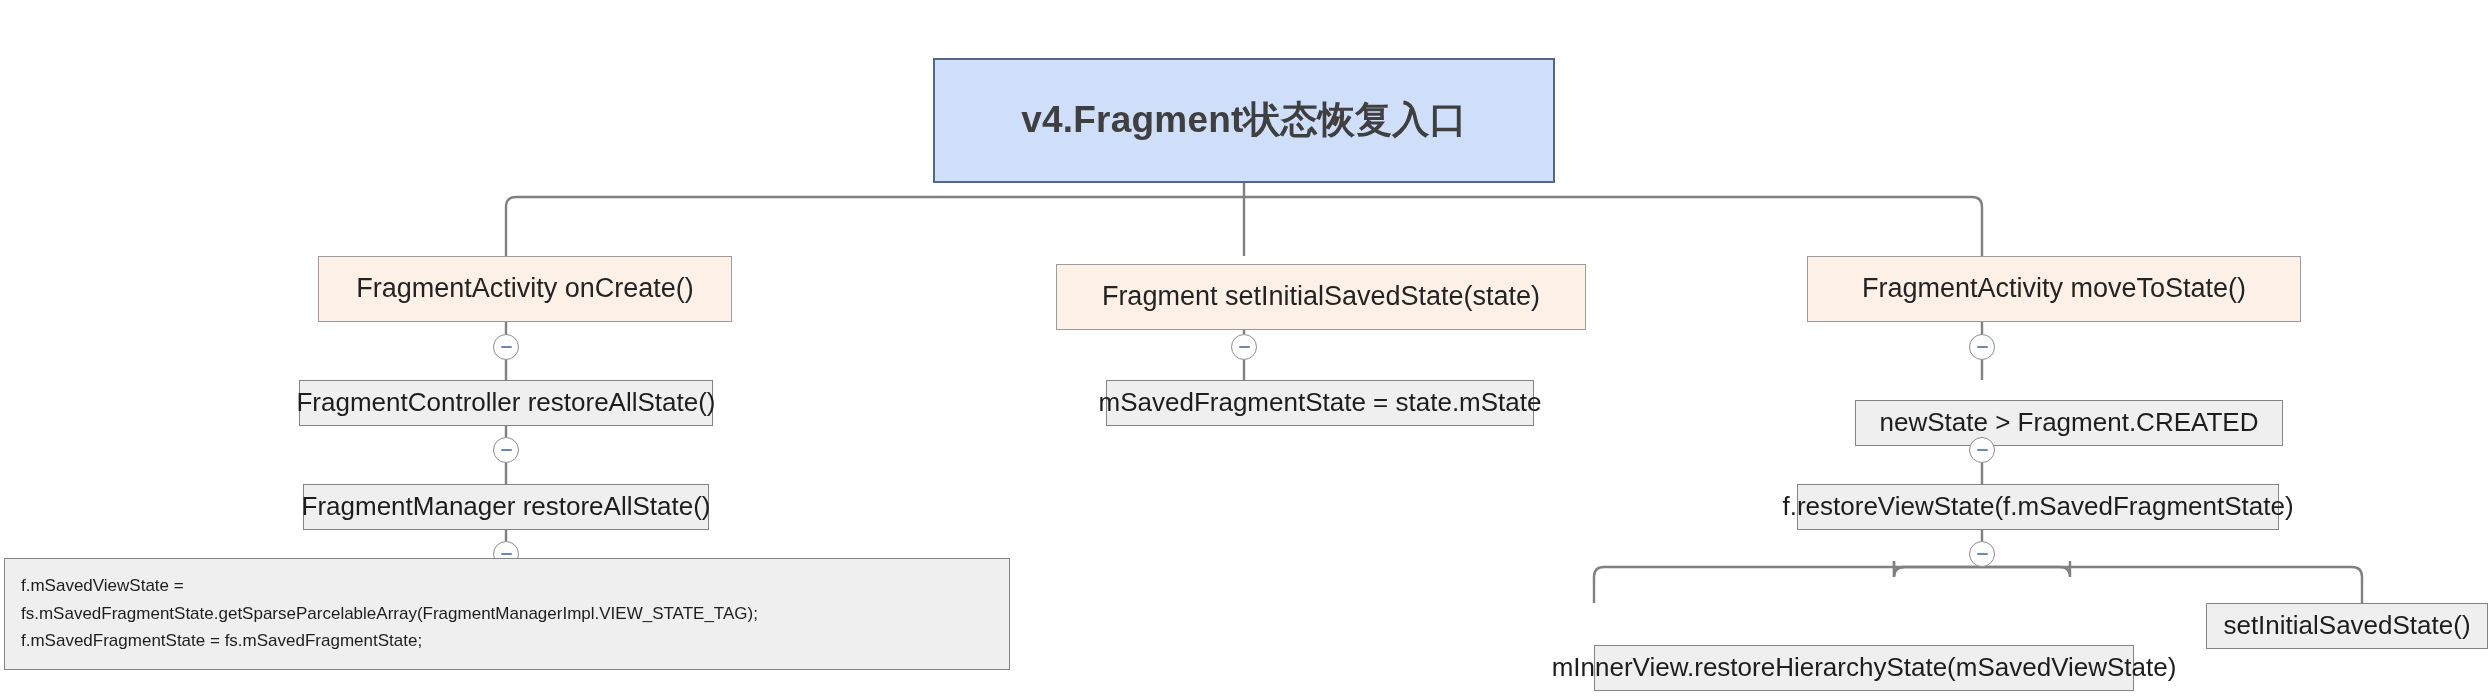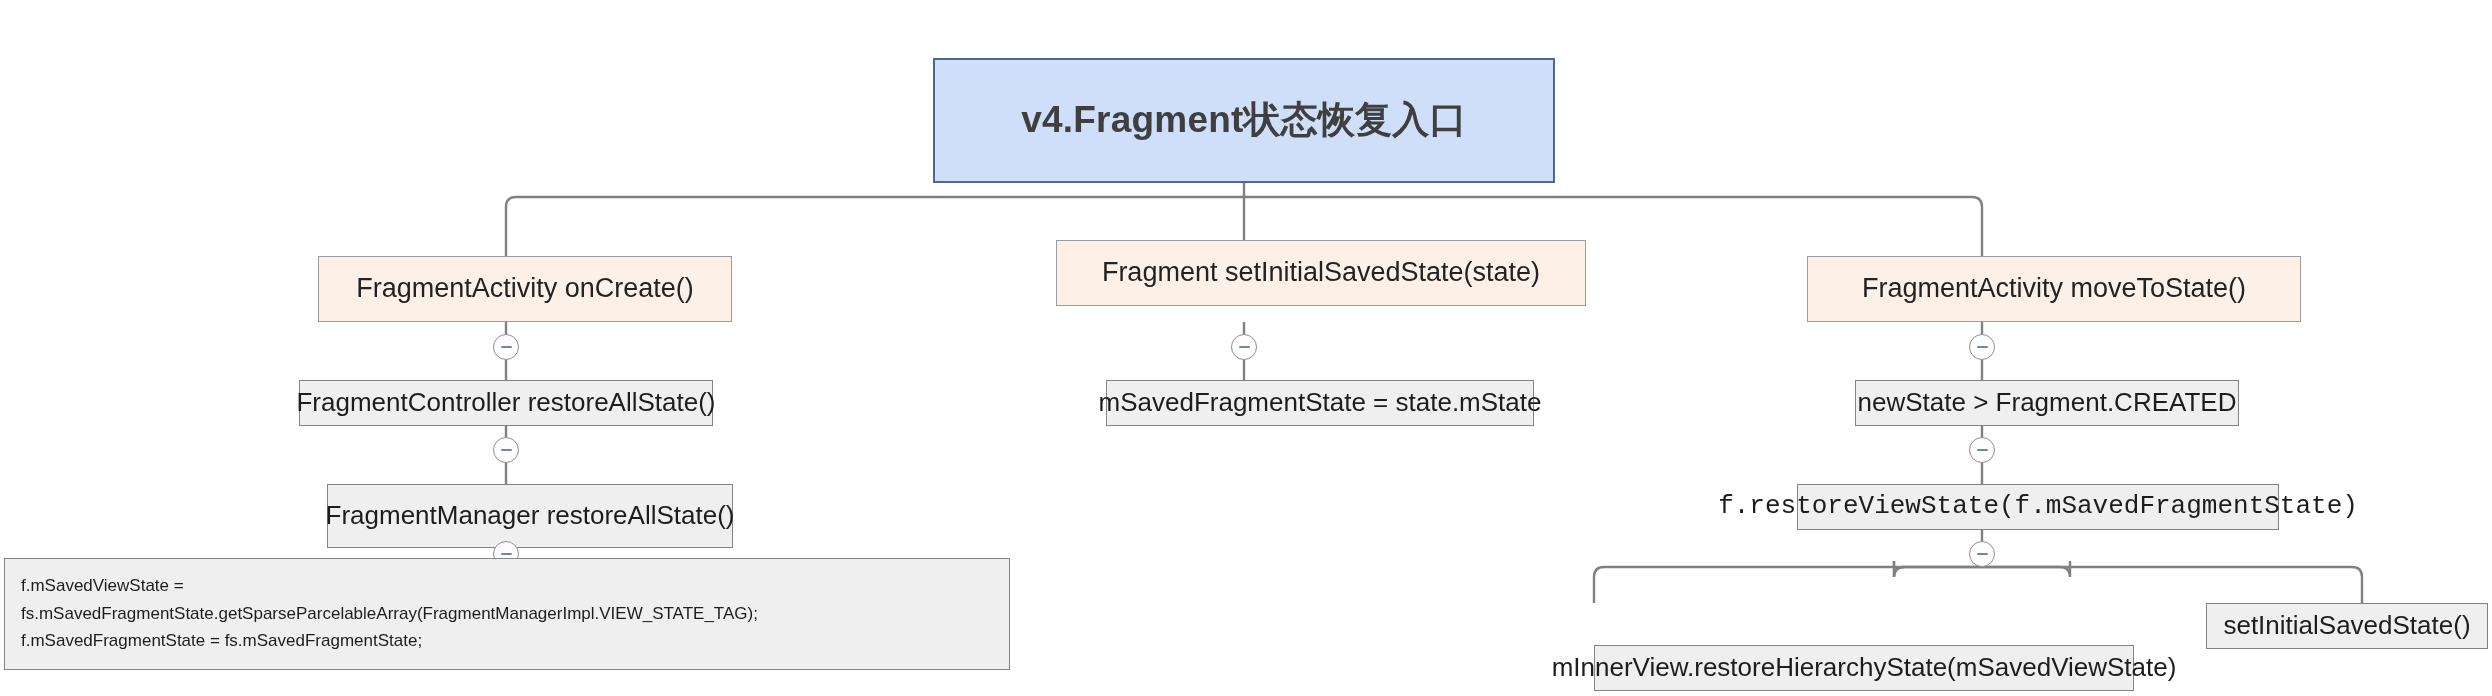--- a/index.html
+++ b/index.html
@@ -134,53 +134,53 @@
   <div class="toggle" style="left:493px; top:334px;">
     <span class="minus"></span>
   </div>
 
   <div class="node step" style="left:299px; top:380px; width:414px; height:46px;">FragmentController restoreAllState()</div>
 
   <div class="toggle" style="left:493px; top:437px;">
     <span class="minus"></span>
   </div>
 
-  <div class="node step" style="left:303px; top:484px; width:406px; height:64px;margin-left:24px;">FragmentManager restoreAllState()</div>
+  <div class="node step" style="left:303px; top:484px; width:406px; height:46px;">FragmentManager restoreAllState()</div>
 
   <div class="toggle" style="left:493px; top:541px;">
     <span class="minus"></span>
   </div>
 
   <div class="node code" style="left:4px; top:558px; width:1006px; height:112px;">
     <div class="code-line">f.mSavedViewState =</div>
     <div class="code-line">fs.mSavedFragmentState.getSparseParcelableArray(FragmentManagerImpl.VIEW_STATE_TAG);</div>
     <div class="code-line">f.mSavedFragmentState = fs.mSavedFragmentState;</div>
   </div>
 
-  <div class="node branch" style="left:1037px; top:240px; width:530px; height:66px;">Fragment setInitialSavedState(state)</div>
+  <div class="node branch" style="left:1037px; top:264px; width:530px; height:66px;">Fragment setInitialSavedState(state)</div>
 
   <div class="toggle" style="left:1231px; top:334px;">
     <span class="minus"></span>
   </div>
 
   <div class="node step" style="left:1090px; top:380px; width:428px; height:46px;margin-left:16px;">mSavedFragmentState = state.mState</div>
 
   <div class="node branch" style="left:1788px; top:256px; width:494px; height:66px;">FragmentActivity moveToState()</div>
 
   <div class="toggle" style="left:1969px; top:334px;">
     <span class="minus"></span>
   </div>
 
-  <div class="node step" style="left:1855px; top:380px; width:384px; height:46px;">newState &gt; Fragment.CREATED</div>
+  <div class="node step" style="left:1855px; top:400px; width:428px; height:46px;">newState &gt; Fragment.CREATED</div>
 
   <div class="toggle" style="left:1969px; top:437px;">
     <span class="minus"></span>
   </div>
 
-  <div class="node step" style="left:1797px; top:484px; width:482px; height:46px;font-family:Liberation Mono, monospace;">f.restoreViewState(f.mSavedFragmentState)</div>
+  <div class="node step" style="left:1797px; top:484px; width:482px; height:46px;">f.restoreViewState(f.mSavedFragmentState)</div>
 
   <div class="toggle" style="left:1969px; top:541px;">
     <span class="minus"></span>
   </div>
 
   <div class="node step" style="left:1594px; top:603px; width:540px; height:46px;margin-top:42px;">mInnerView.restoreHierarchyState(mSavedViewState)</div>
 
   <div class="node step" style="left:2206px; top:603px; width:282px; height:46px;">setInitialSavedState()</div>
 
 </div>

